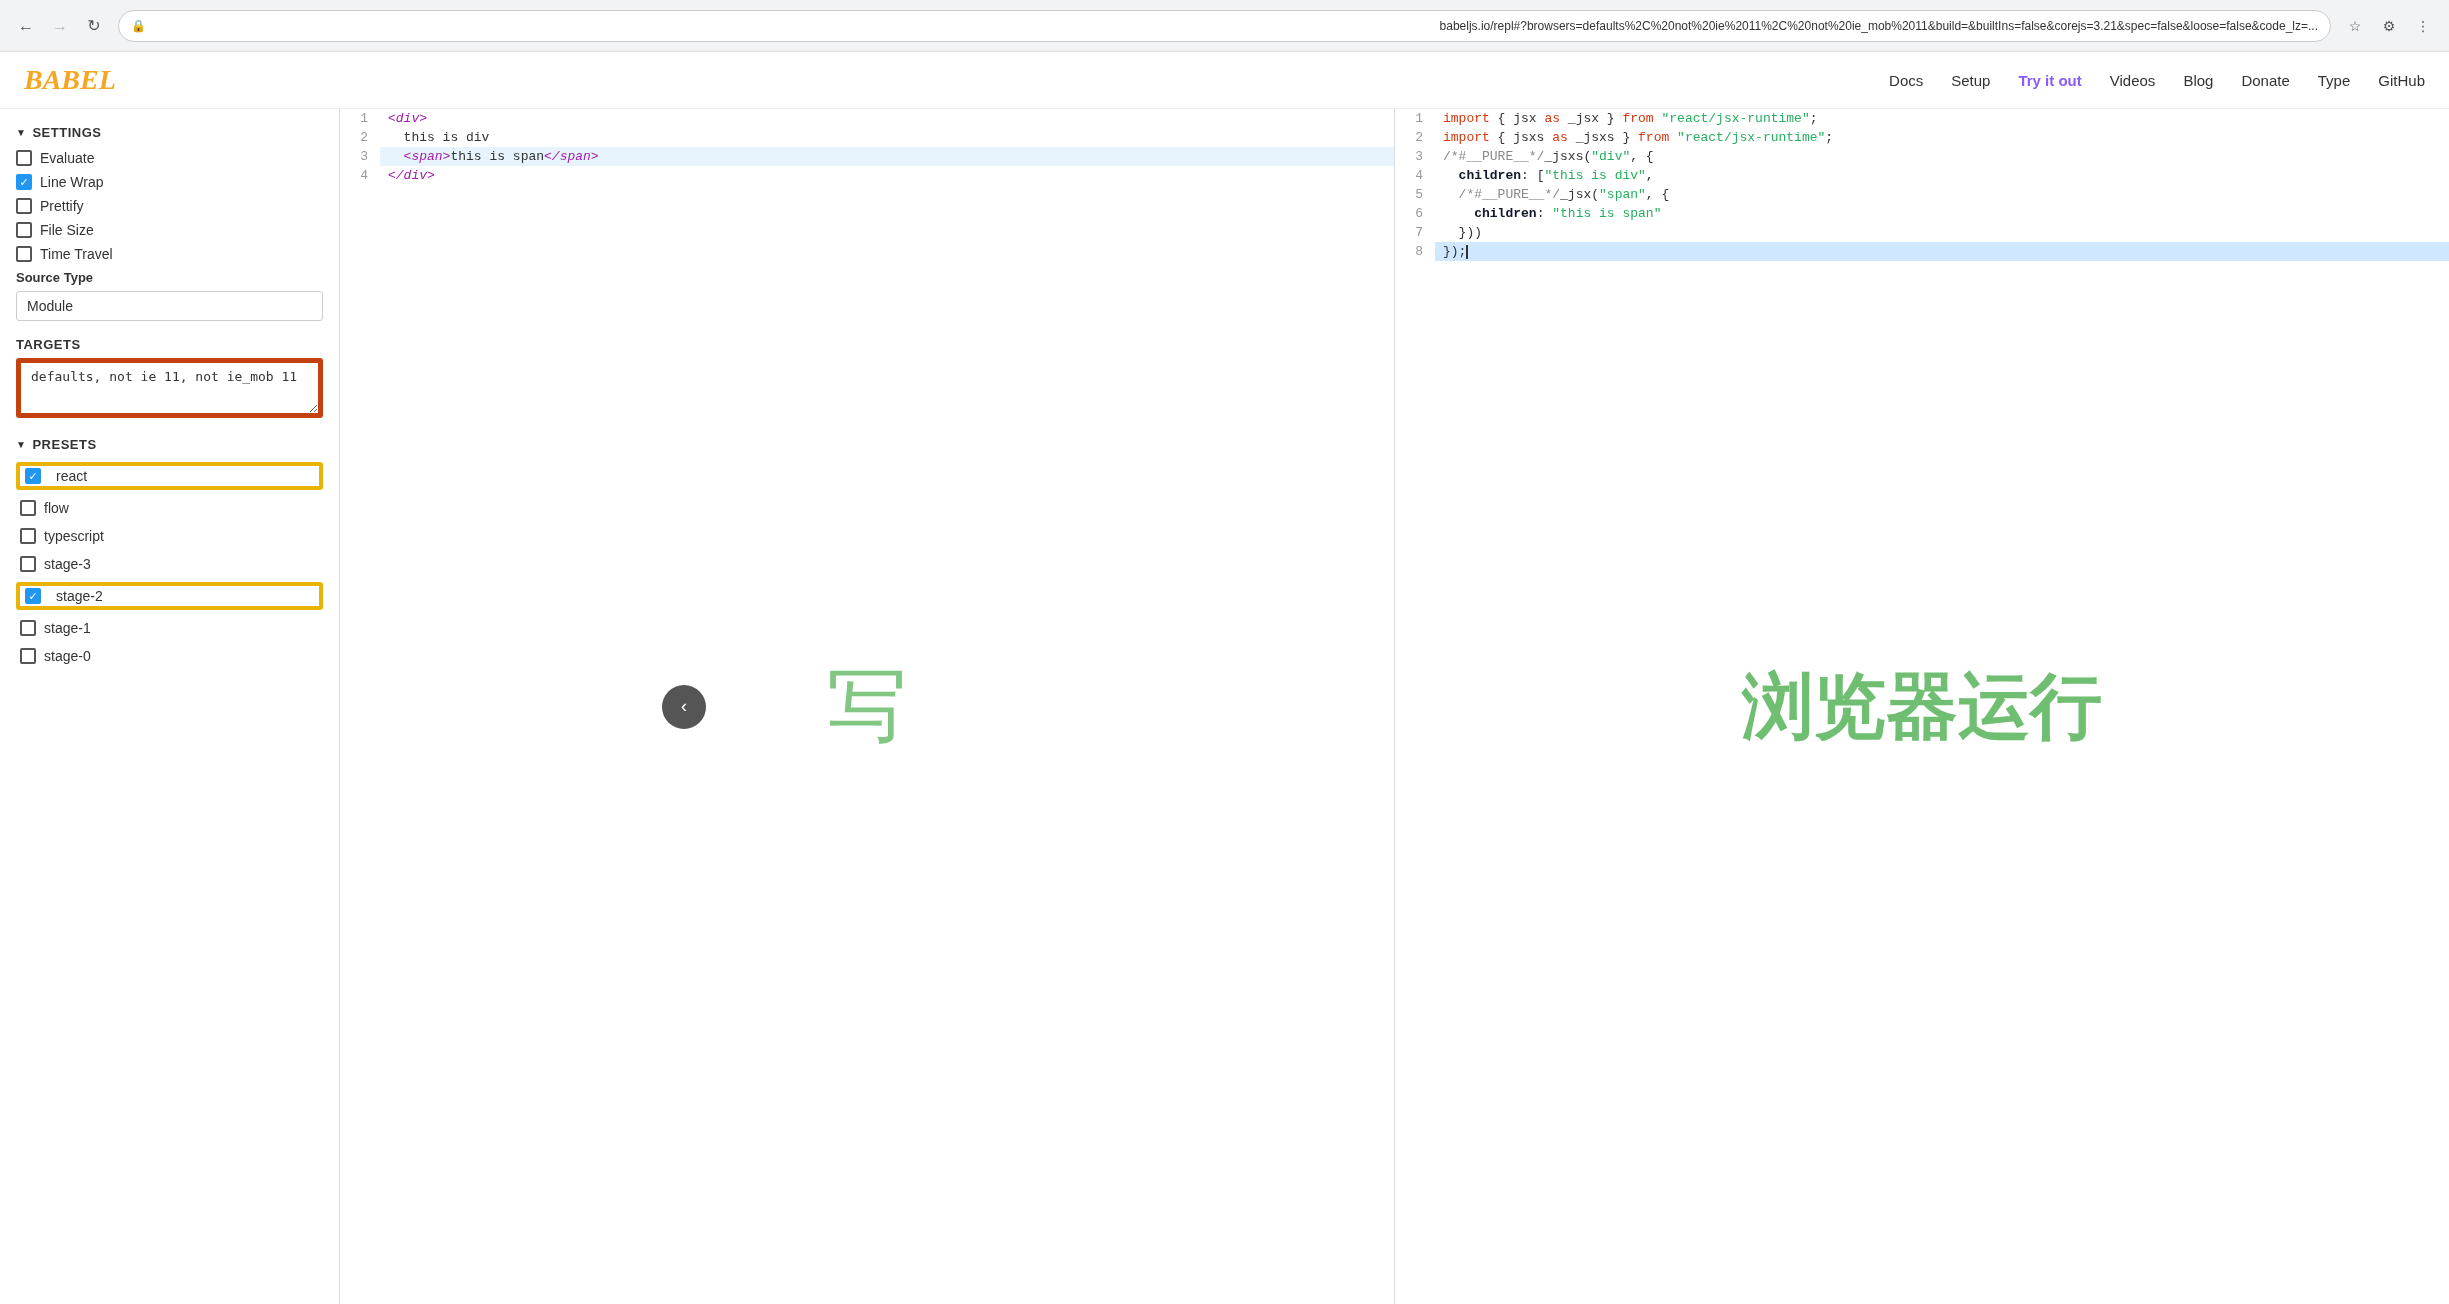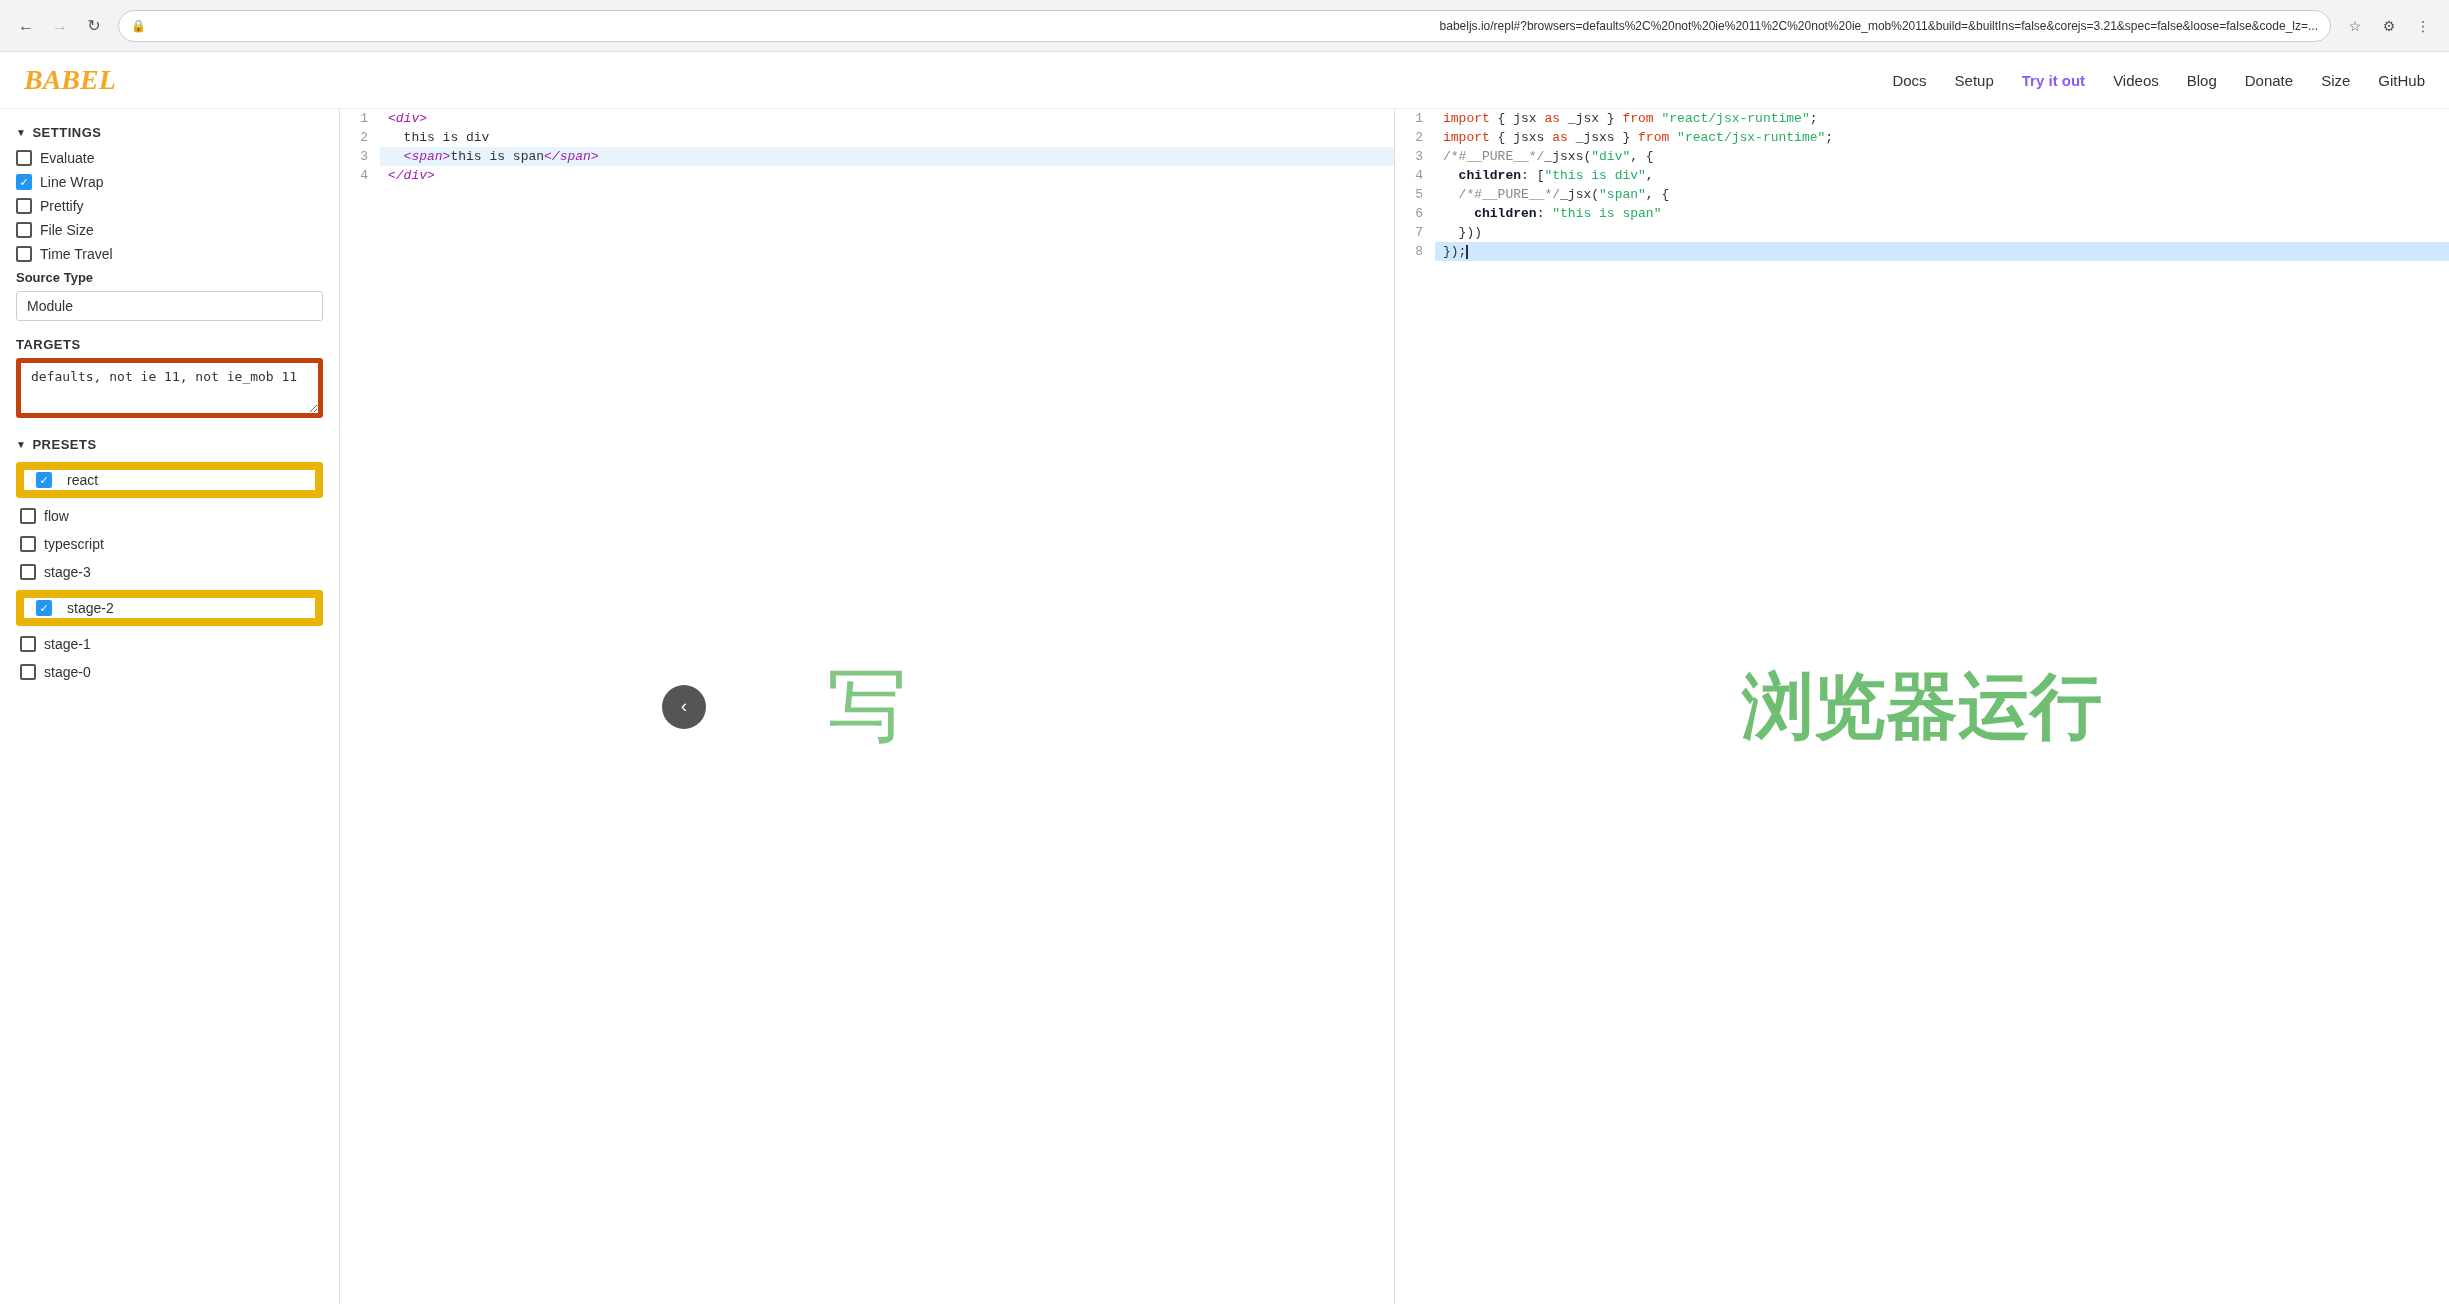--- a/index.html
+++ b/index.html
@@ -163,22 +163,22 @@
     .preset-item {
       display: flex;
       align-items: center;
       gap: 8px;
       margin-bottom: 8px;
       cursor: pointer;
       padding: 2px 4px;
       border-radius: 3px;
     }
     .preset-item.highlighted {
-      border: 8px solid #eab308;
-      padding: 2px 12px;
+      border: 4px solid #eab308;
+      padding: 2px 5px;
       gap: 15px;
     }
 
     
     .collapse-btn {
       position: absolute;
       left: 322px;
       top: 50%;
       transform: translateY(-50%);
       width: 44px;
@@ -331,21 +331,21 @@
     <a class="babel-logo">
       <span>BABEL</span>
     </a>
     <div class="nav-links">
       <a class="nav-link">Docs</a>
       <a class="nav-link">Setup</a>
       <a class="nav-link active">Try it out</a>
       <a class="nav-link">Videos</a>
       <a class="nav-link">Blog</a>
       <a class="nav-link">Donate</a>
-      <a class="nav-link">Size</a>
+      <a class="nav-link">Type</a>
       <a class="nav-link">GitHub</a>
     </div>
   </nav>
 
   <div class="main-content">
 
     <div class="sidebar">
 
       <div class="sidebar-section-header">
         <span class="chevron">▼</span>

